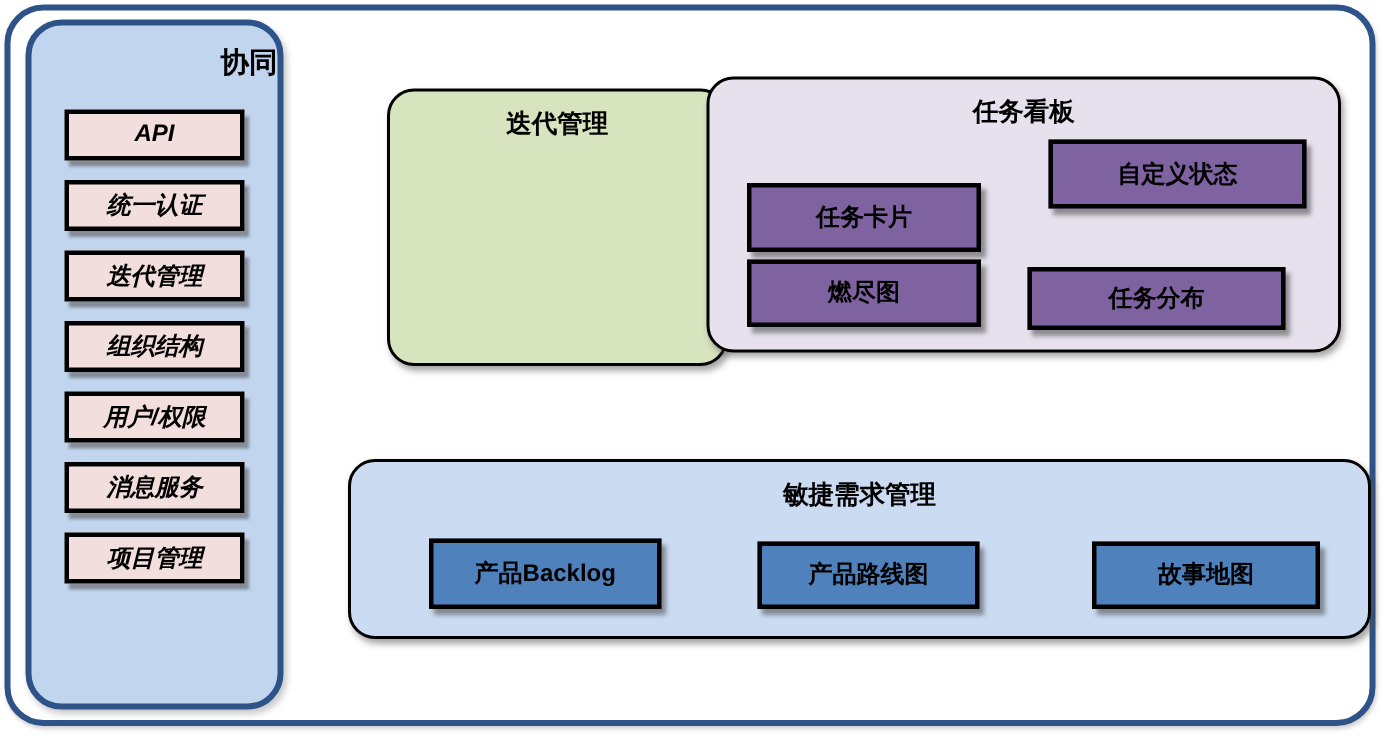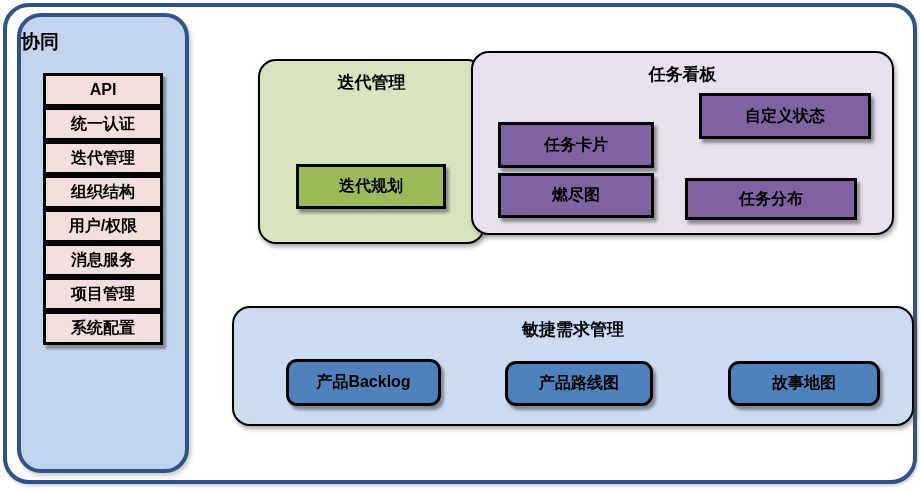--- a/index.html
+++ b/index.html
@@ -29,25 +29,25 @@
   }
   
   .sidebar{
     position:absolute;left:10px;top:6px;width:164px;height:452px;
     background:var(--sidebar-fill);
     border:4px solid var(--frame-border);border-radius:24px;
     box-shadow:2px 3px 4px rgba(100,100,100,0.35);
   }
   .sidebar-title{
     position:absolute;top:12px;left:0;width:100%;
-    text-align:left;font-size:19px;font-weight:bold;
+    text-align:right;font-size:19px;font-weight:bold;
   }
   .sidebar-items{
     position:absolute;top:56px;left:50%;transform:translateX(-50%);
-    display:flex;flex-direction:column;align-items:center;
+    display:flex;flex-direction:column;gap:13px;align-items:center;font-style:italic;
   }
   .pill{
     width:114px;height:28px;background:var(--sidebar-item-fill);
     border:3px solid var(--box-border);
     box-shadow:3px 4px 2px rgba(80,80,80,0.55);
     display:flex;align-items:center;justify-content:center;
     font-size:16px;font-weight:bold;white-space:nowrap;
   }
   
   .section{
@@ -62,21 +62,21 @@
     position:absolute;border:3px solid var(--box-border);
     box-shadow:3px 4px 3px rgba(70,70,70,0.55);
     display:flex;align-items:center;justify-content:center;
     font-size:16px;font-weight:bold;white-space:nowrap;
   }
   .section-iteration{left:212px;top:52px;width:223px;height:181px;background:var(--iteration-fill);margin-left:39px;}
   .section-iteration .box{background:var(--iteration-item-fill);}
   .section-kanban{left:464px;top:44px;width:419px;height:180px;background:var(--kanban-fill);}
   .section-kanban .box{background:var(--kanban-item-fill);}
   .section-agile{left:213px;top:299px;width:678px;height:116px;background:var(--agile-fill);margin-left:12px;}
-  .section-agile .box{background:var(--agile-item-fill);border-radius:11px;}
+  .section-agile .box{background:var(--agile-item-fill);}
 
   .box-user-story{left:36px;top:43px;width:144px;height:39px;}
   .box-iter-plan{left:36px;top:103px;width:144px;height:39px;}
 
   .box-task-card{left:25px;top:41px;width:150px;height:40px;margin-top:28px;}
   .box-custom-status{left:226px;top:40px;width:166px;height:40px;}
   .box-burndown{left:25px;top:120px;width:150px;height:39px;}
   .box-task-dist{left:212px;top:125px;width:166px;height:36px;}
 
   .box-backlog{left:52px;top:51px;width:149px;height:41px;}
@@ -92,27 +92,25 @@
     <div class="sidebar">
       <div class="sidebar-title">协同</div>
       <div class="sidebar-items">
         <div class="pill">API</div>
         <div class="pill">统一认证</div>
         <div class="pill">迭代管理</div>
         <div class="pill">组织结构</div>
         <div class="pill">用户/权限</div>
         <div class="pill">消息服务</div>
         <div class="pill">项目管理</div>
-        <div class="pill">系统配置</div>
       </div>
     </div>
 
     <div class="section section-iteration">
       <div class="section-title">迭代管理</div>
-      <div class="box box-iter-plan">迭代规划</div>
     </div>
 
     <div class="section section-kanban">
       <div class="section-title">任务看板</div>
       <div class="box box-task-card">任务卡片</div>
       <div class="box box-custom-status">自定义状态</div>
       <div class="box box-burndown">燃尽图</div>
       <div class="box box-task-dist">任务分布</div>
     </div>
 

